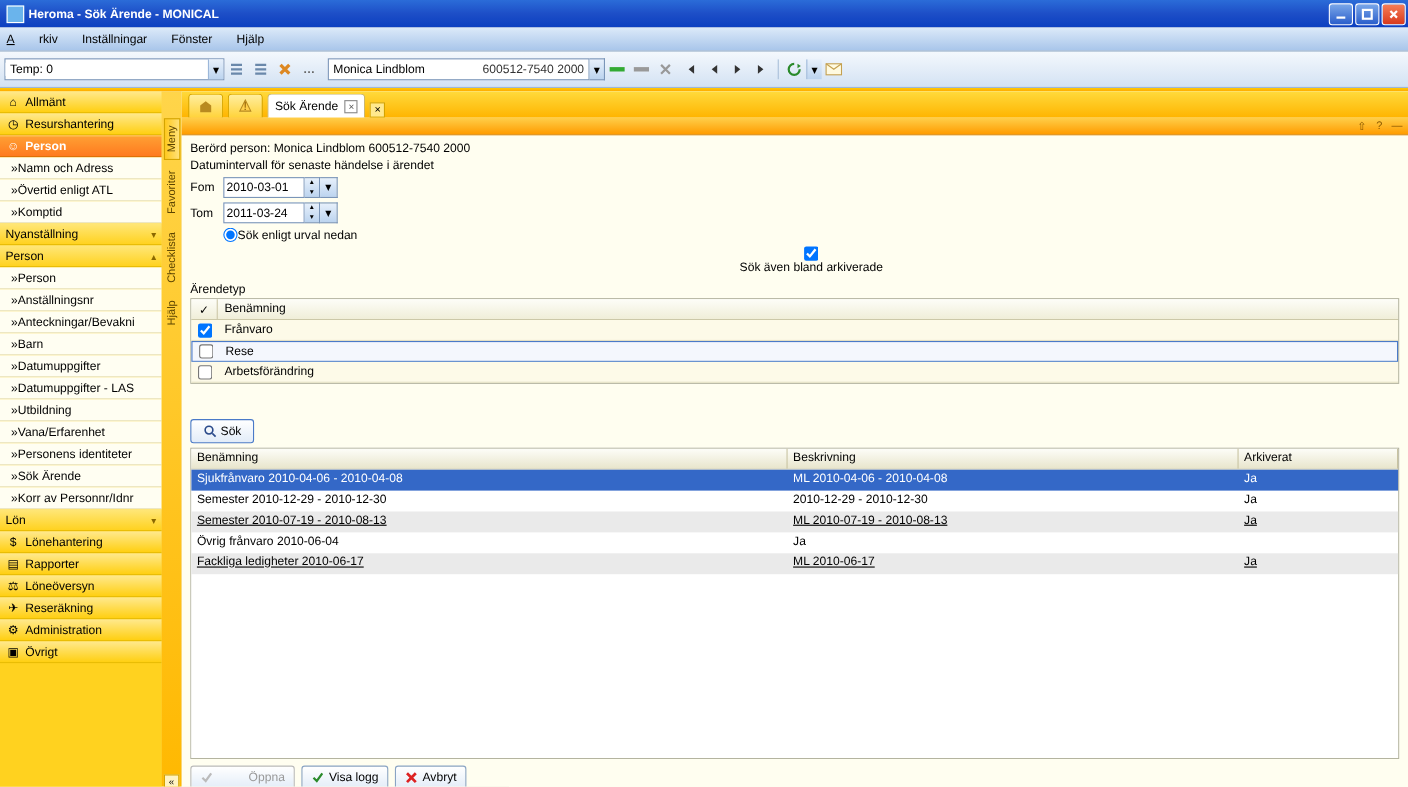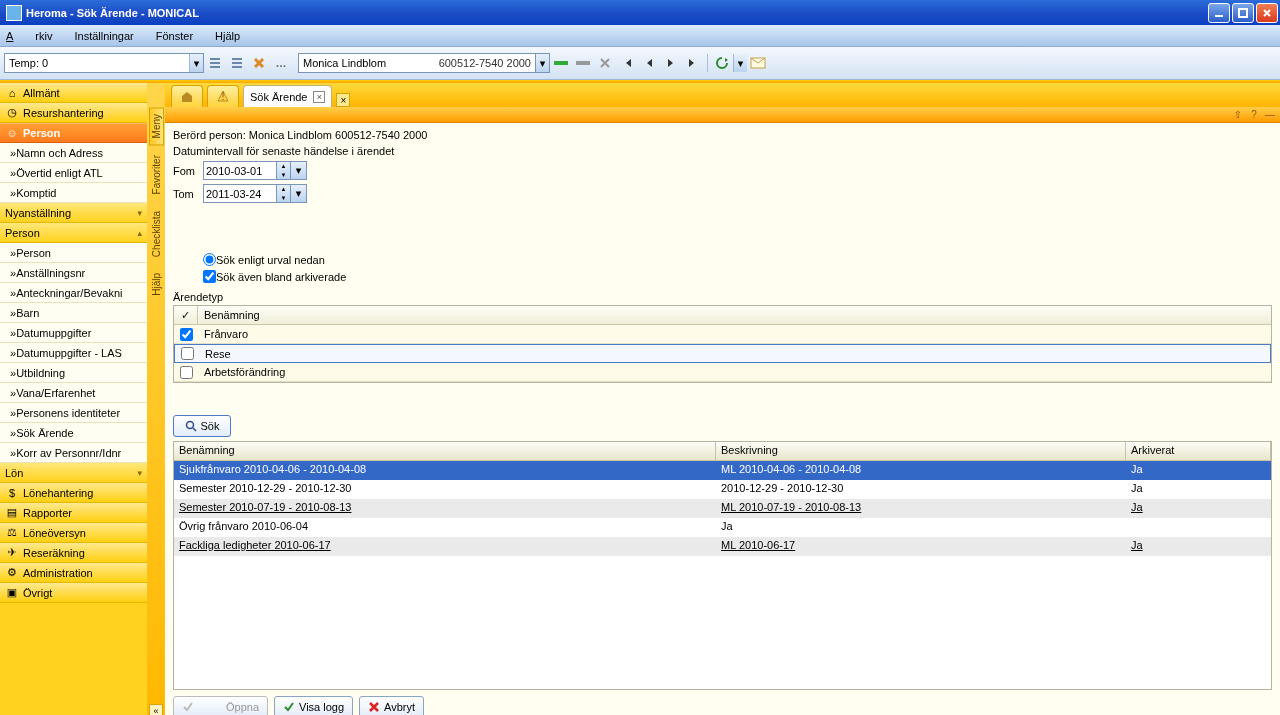--- a/index.html
+++ b/index.html
@@ -341,25 +341,25 @@
       <div class="row">
         <span class="lbl">Tom</span>
         <input class="date-input" value="2011-03-24" style="">
         <div class="spinner">
             <div>▲</div>
             <div>▼</div>
           </div>
         <div class="drop-btn">▾</div>
       </div>
 
-      <div class="row" style="padding-left:30px;margin-top:46px;">
+      <div class="row" style="padding-left:30px;">
         <input type="radio" name="sokmode" checked="" class="radio" style="">
         <span>Sök enligt urval nedan</span>
       </div>
-      <div class="row" style="padding-left:30px;">
+      <div class="row" style="padding-left:30px;flex-direction:column;">
         <input type="checkbox" checked="" class="checkbox" style="">
         <span>Sök även bland arkiverade</span>
       </div>
 
       <div style="margin-top:4px;">Ärendetyp</div>
       <div class="typetable">
         <div class="thead">
           <div class="chkcol">✓</div>
           <div class="namecol">Benämning</div>
         </div>

